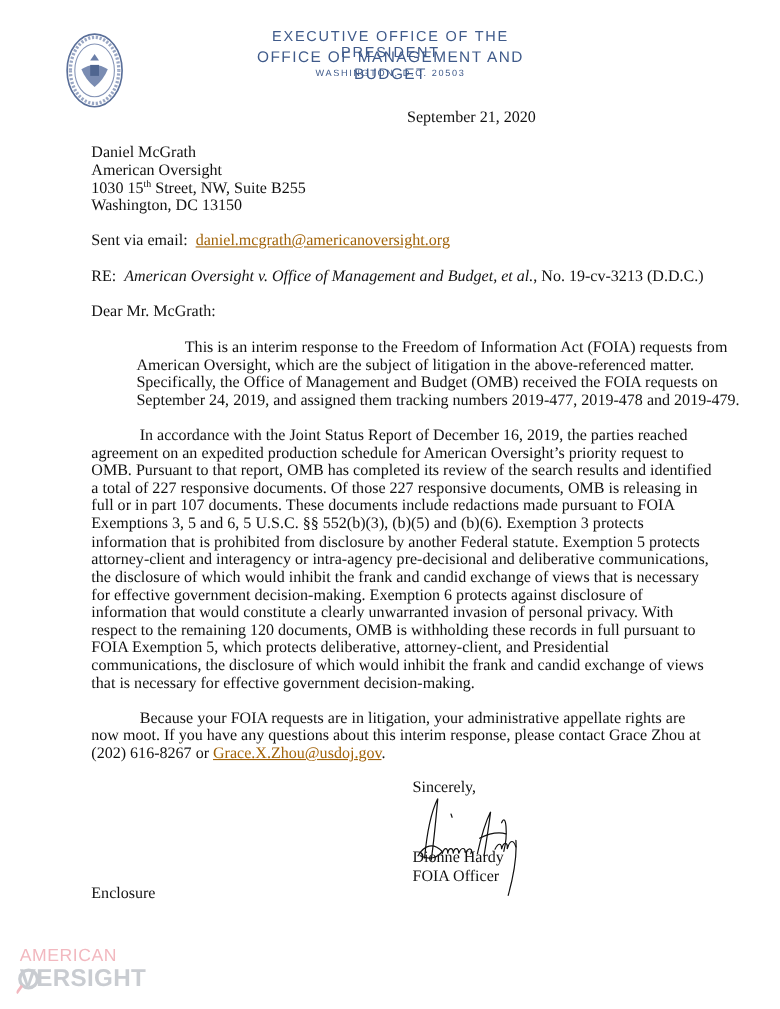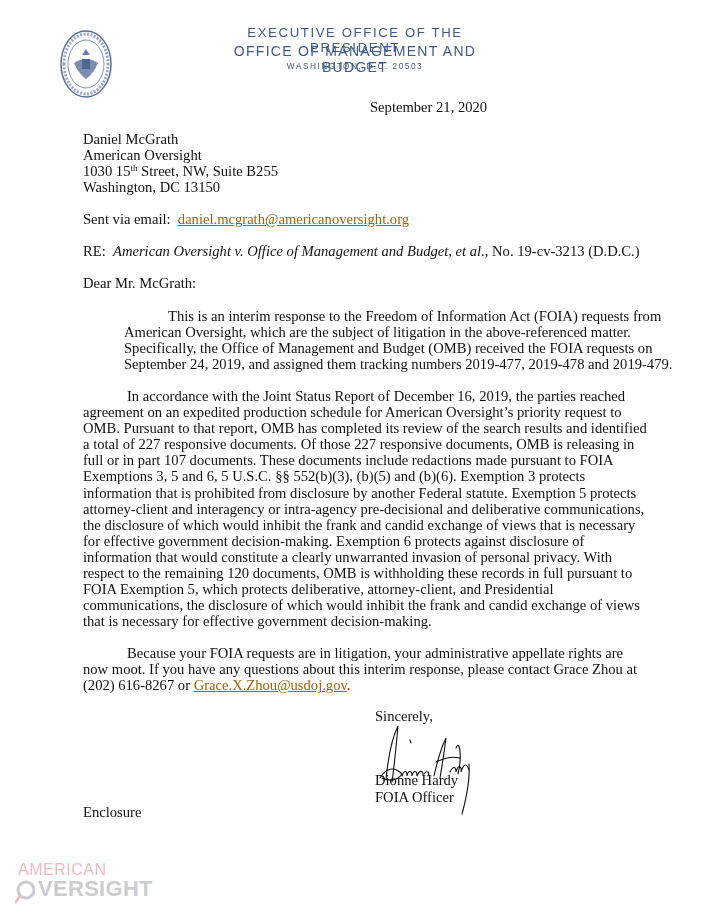--- a/index.html
+++ b/index.html
@@ -119,15 +119,15 @@
 
 <div class="t encl">Enclosure</div>
 
 <div class="logo">
   <div class="l1">AMERICAN</div>
   <div class="l2">
     <svg class="mag" viewBox="0 0 20 24">
       <circle cx="11" cy="10" r="8" fill="none" stroke="#c9ccd1" stroke-width="3"></circle>
       <line x1="5" y1="16" x2="0" y2="23" stroke="#f2b8bf" stroke-width="2.5"></line>
     </svg>
-    <span style="padding-left:20px">VERSIGHT</span>
+    <span style="">VERSIGHT</span>
   </div>
 </div>
 
 </body></html>

